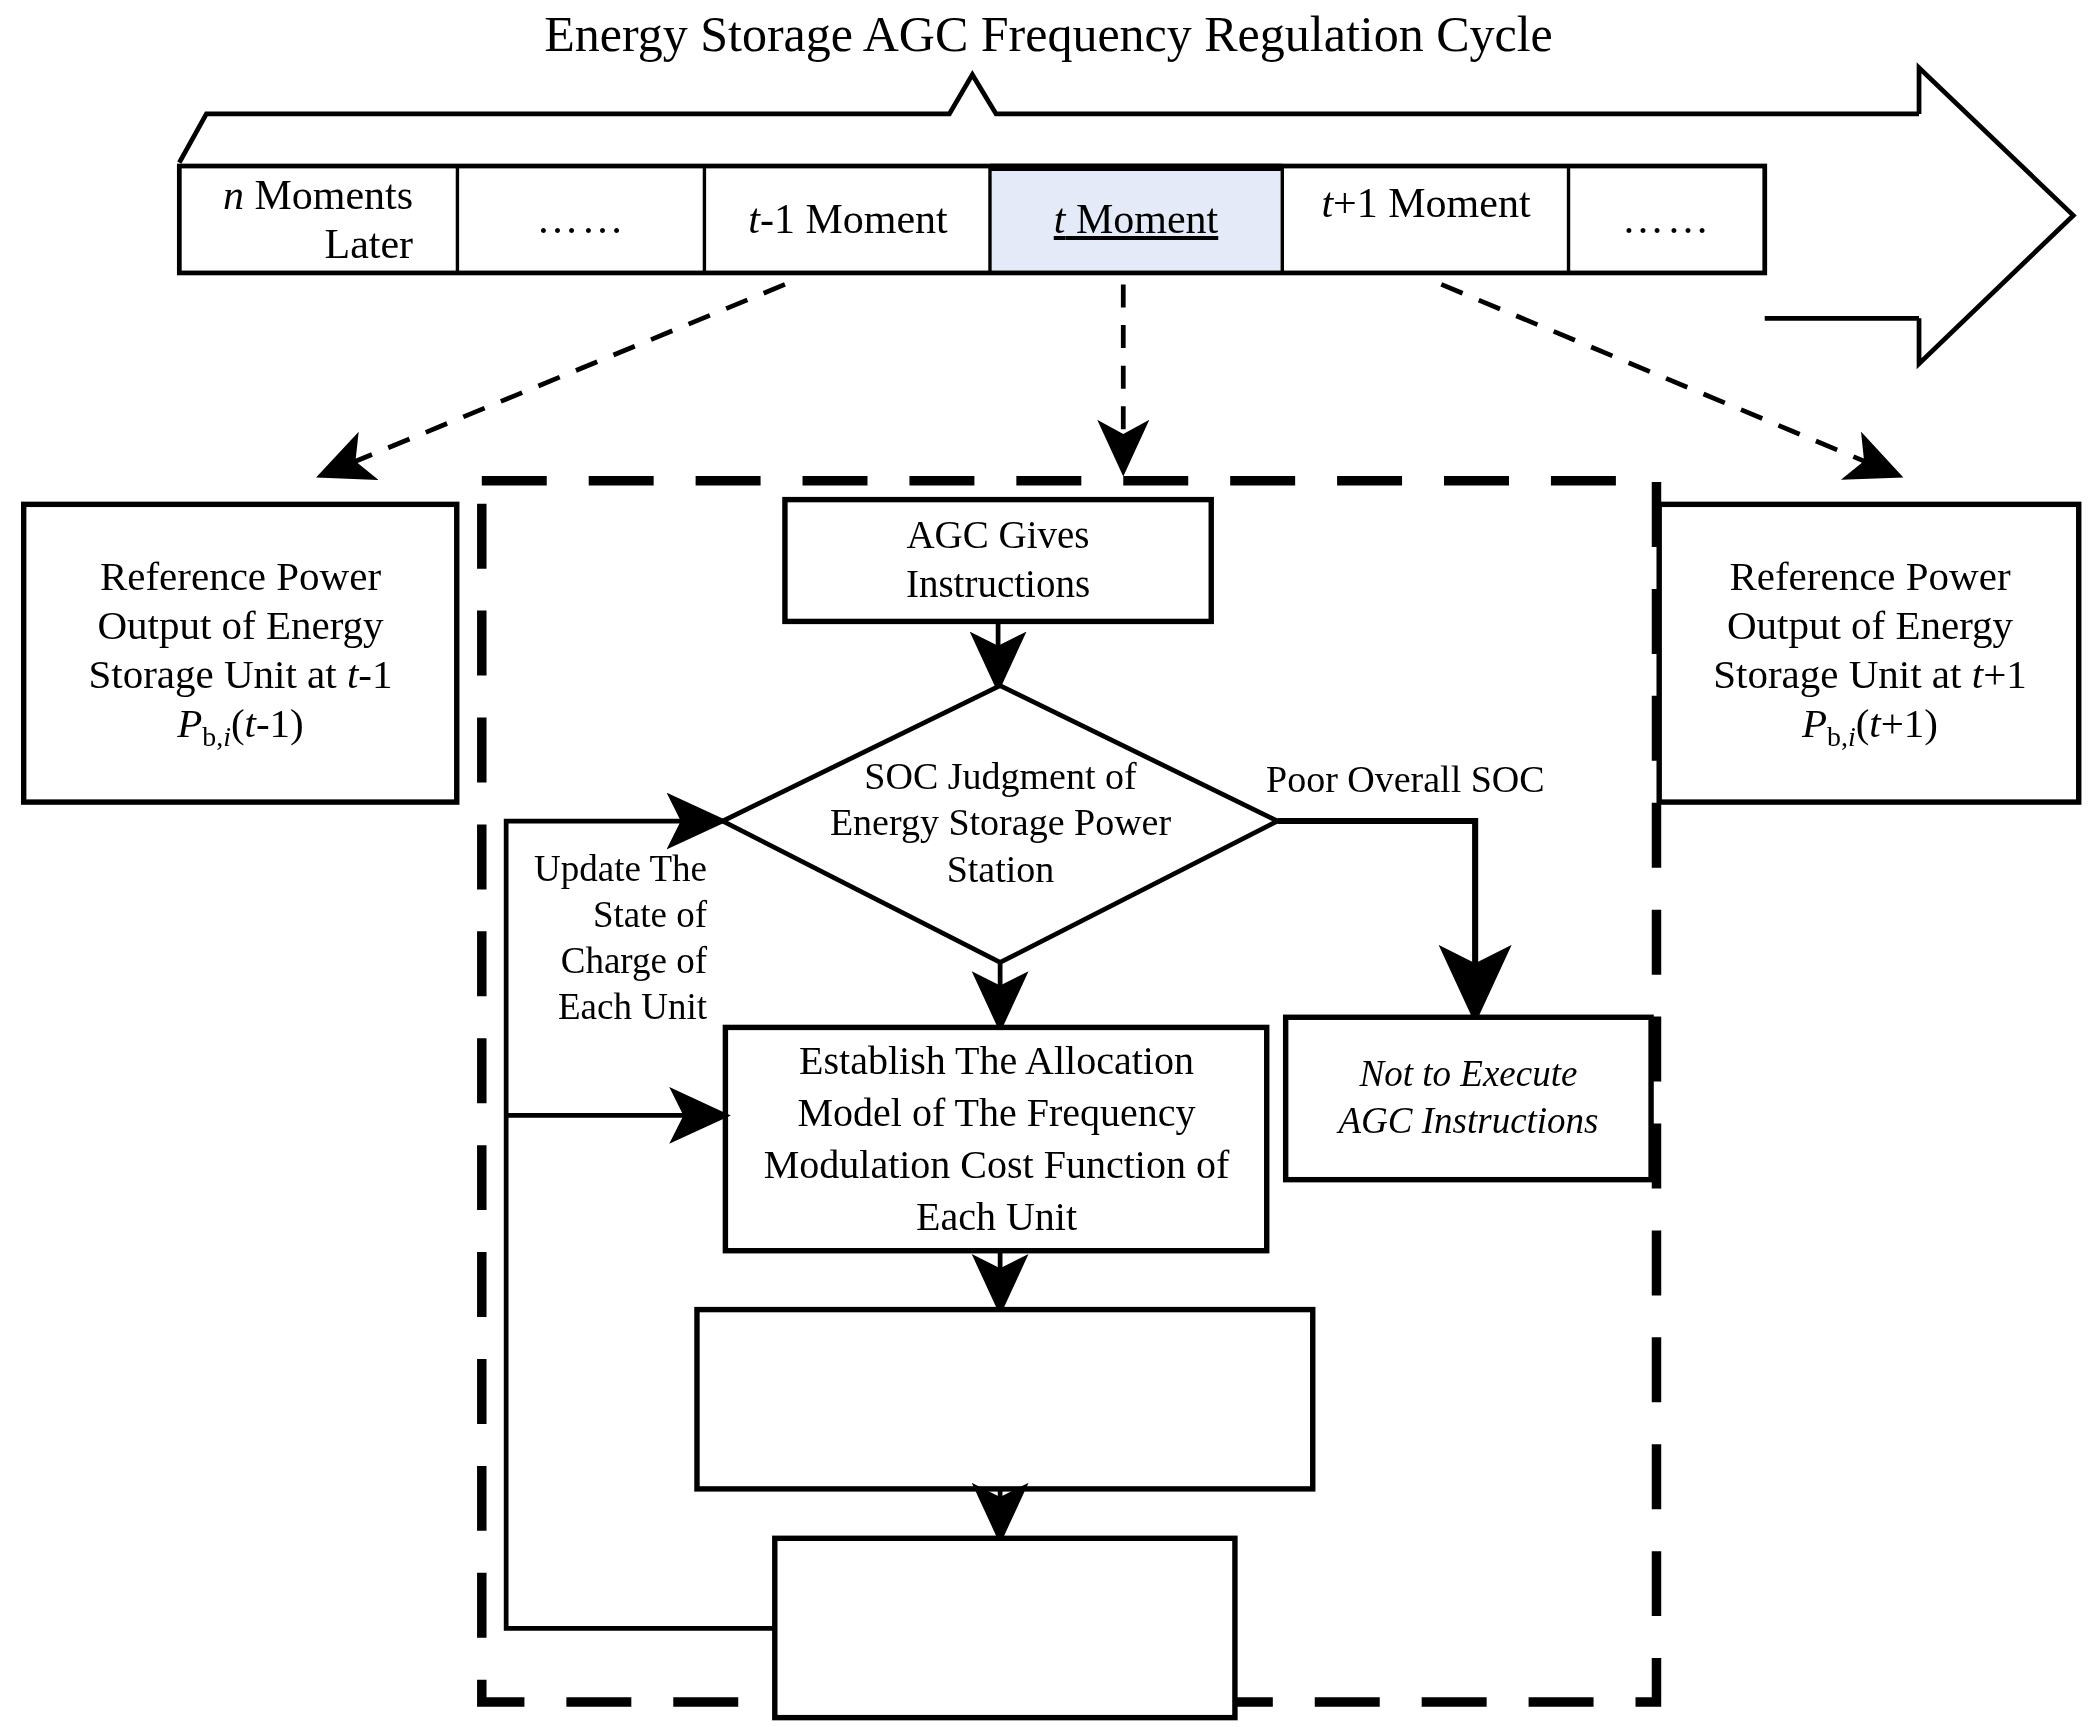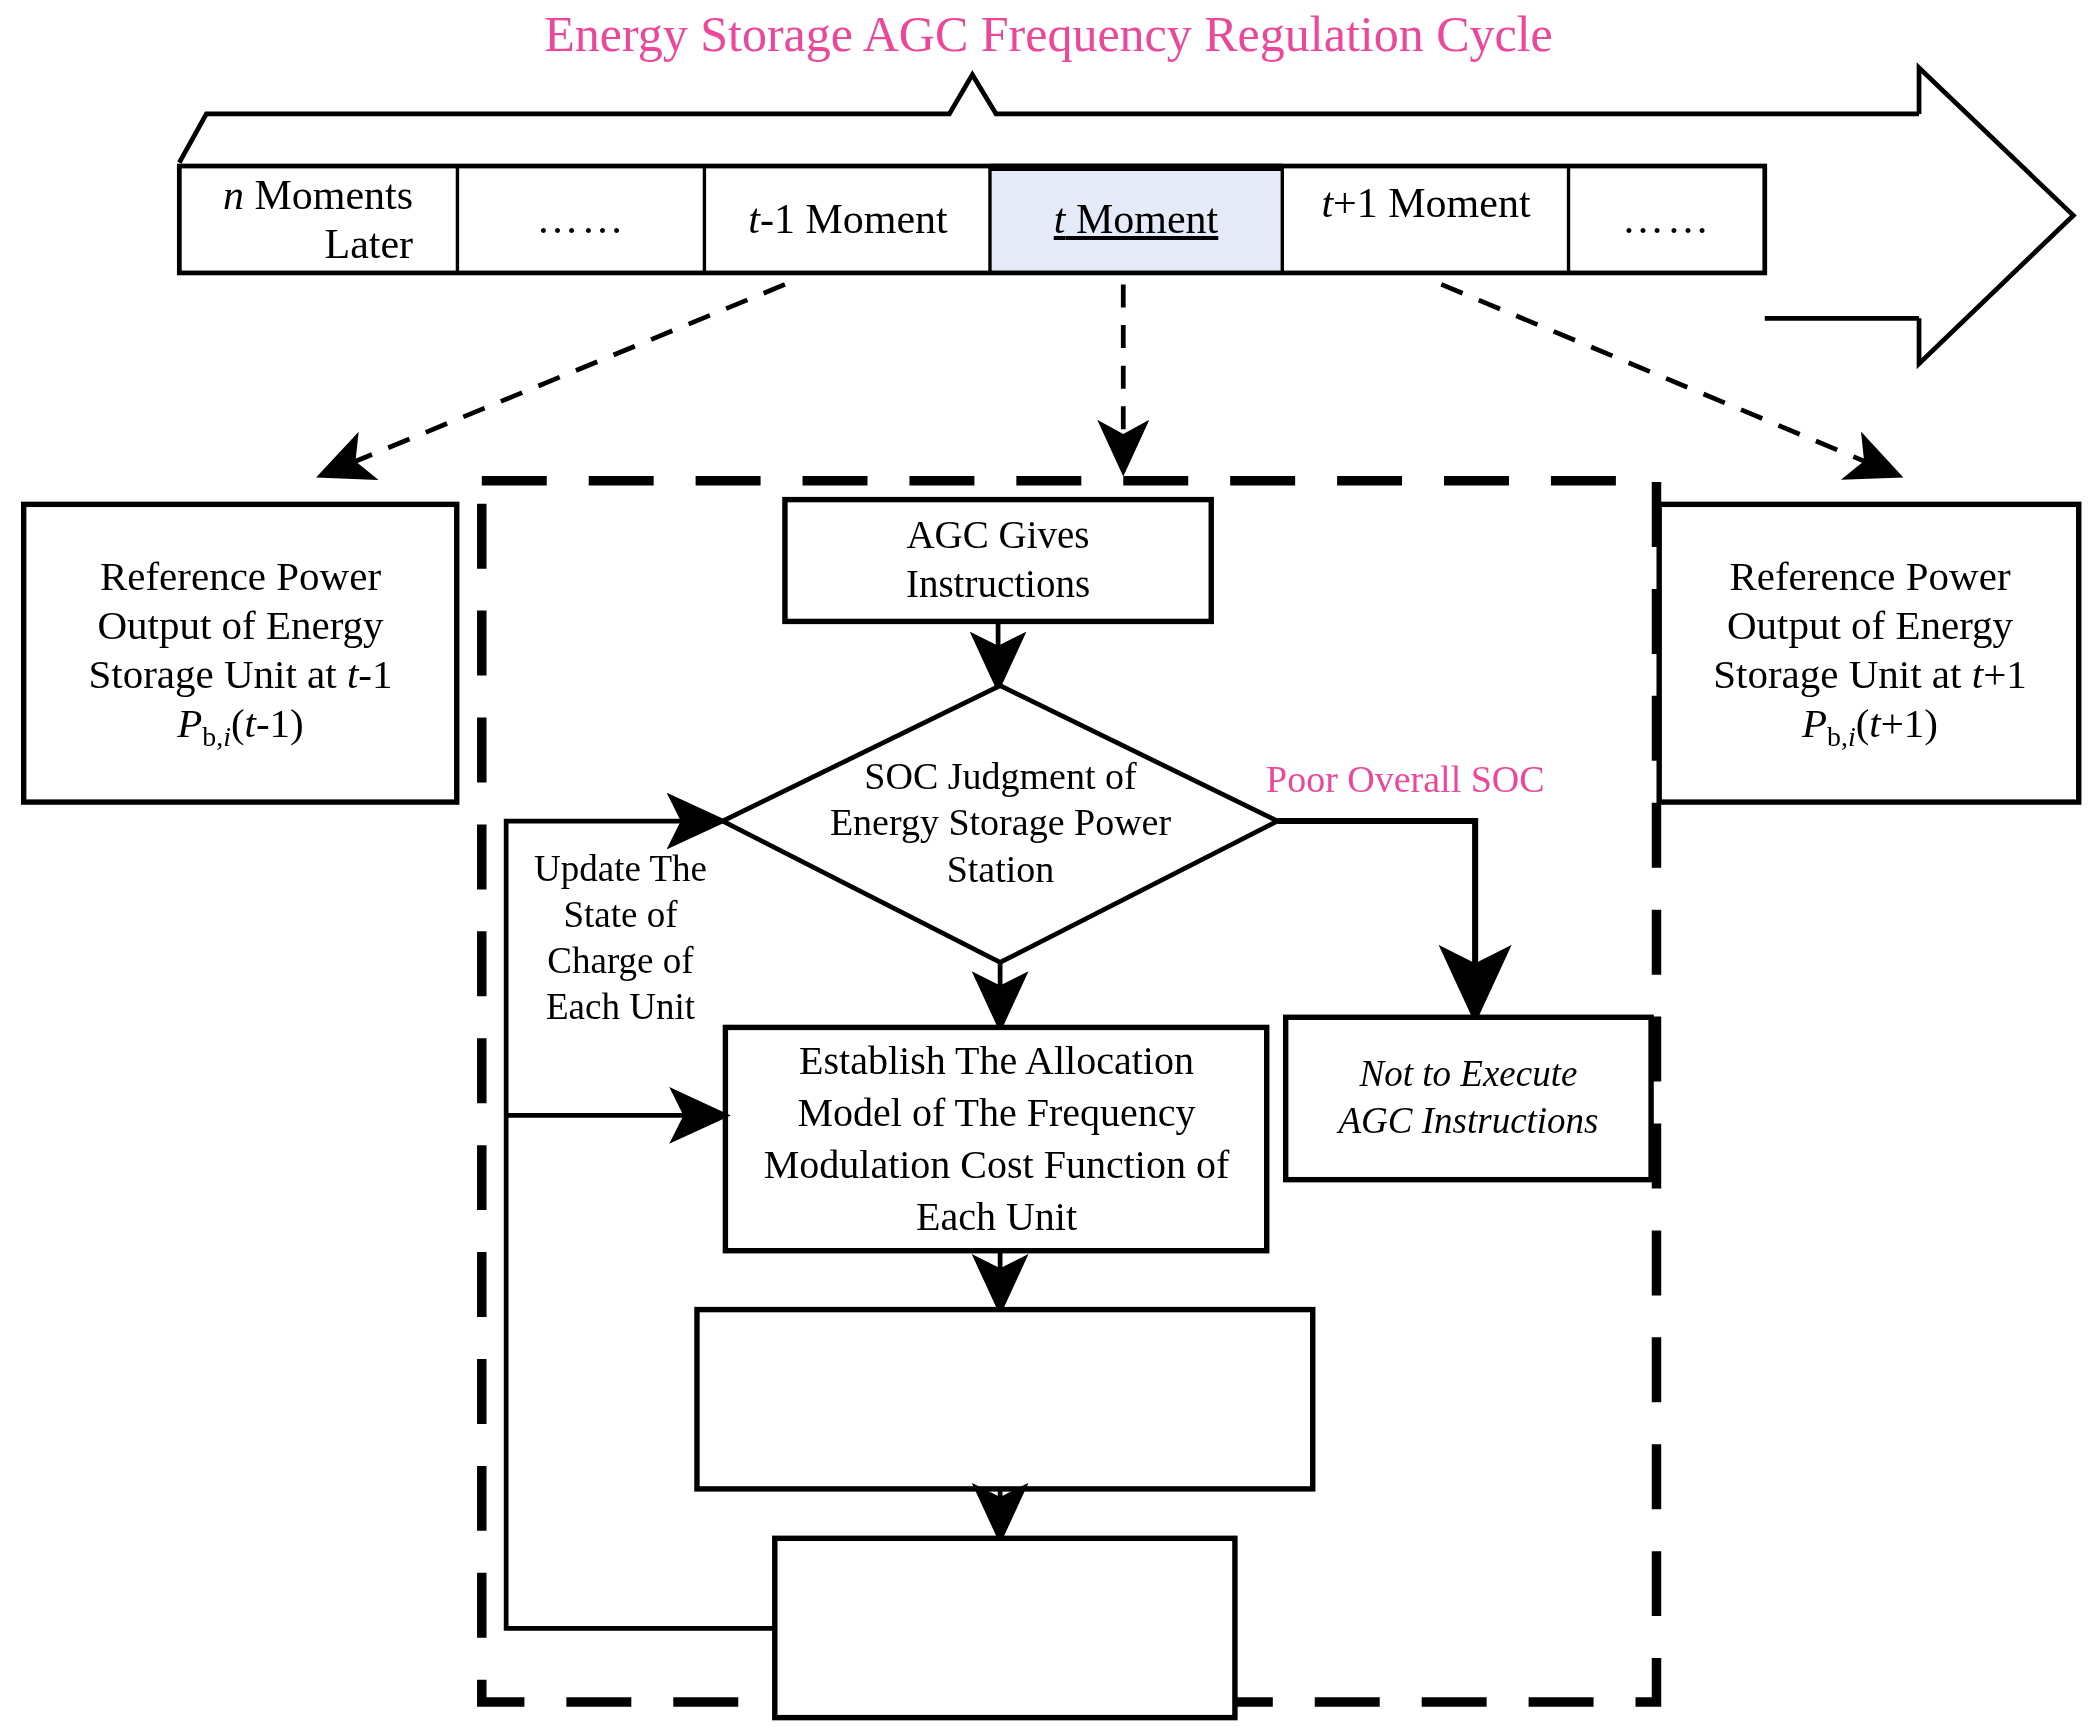--- a/index.html
+++ b/index.html
@@ -21,21 +21,21 @@
     left: 0;
     top: 0;
     width: 2097px;
     height: 1728px;
     pointer-events: none;
   }
   .txt {
     position: absolute;
     text-align: center;
     line-height: 1.16;
-    color: #ec4899;
+    color: #000000;
     white-space: pre-line;
   }
   
   #diagram-title {
     left: 0px; top: 5.4px; width: 2097px;
     font-size: 50px;
   }
   
   .tl-cell {
     position: absolute;
@@ -180,21 +180,21 @@
   <div class="box-text" style="left:785px; top:499px; width:426px; height:122px; font-size:39px; line-height:1.25;">
     <span>AGC Gives<br>Instructions</span>
   </div>
 
   <div class="box-text" style="left:757px; top:738px; width:487px; height:169px; font-size:38px; line-height:1.22;">
     <span>SOC Judgment of<br>Energy Storage Power<br>Station</span>
   </div>
 
   <div class="txt" style="left:1266px; top:757px; width:420px; font-size:38px; text-align:left;">Poor Overall SOC</div>
 
-  <div class="box-text" style="left:509px; top:846px; width:223px; height:230px; font-size:37px; line-height:1.24; align-items:flex-start;">
+  <div class="box-text" style="left:509px; top:846px; width:223px; height:230px; font-size:37px; line-height:1.24; align-items:flex-start;text-align:right;">
     <span>Update The<br>State of<br>Charge of<br>Each Unit</span>
   </div>
 
   <div class="box-text" style="left:726px; top:1027px; width:541px; height:223px; font-size:40px; line-height:1.30;">
     <span>Establish The Allocation<br>Model of The Frequency<br>Modulation Cost Function of<br>Each Unit</span>
   </div>
 
   <div class="box-text" style="left:1286px; top:1017px; width:365px; height:162px; font-size:37px; line-height:1.26;font-style:italic;">
     <span>Not to Execute<br>AGC Instructions</span>
   </div>

